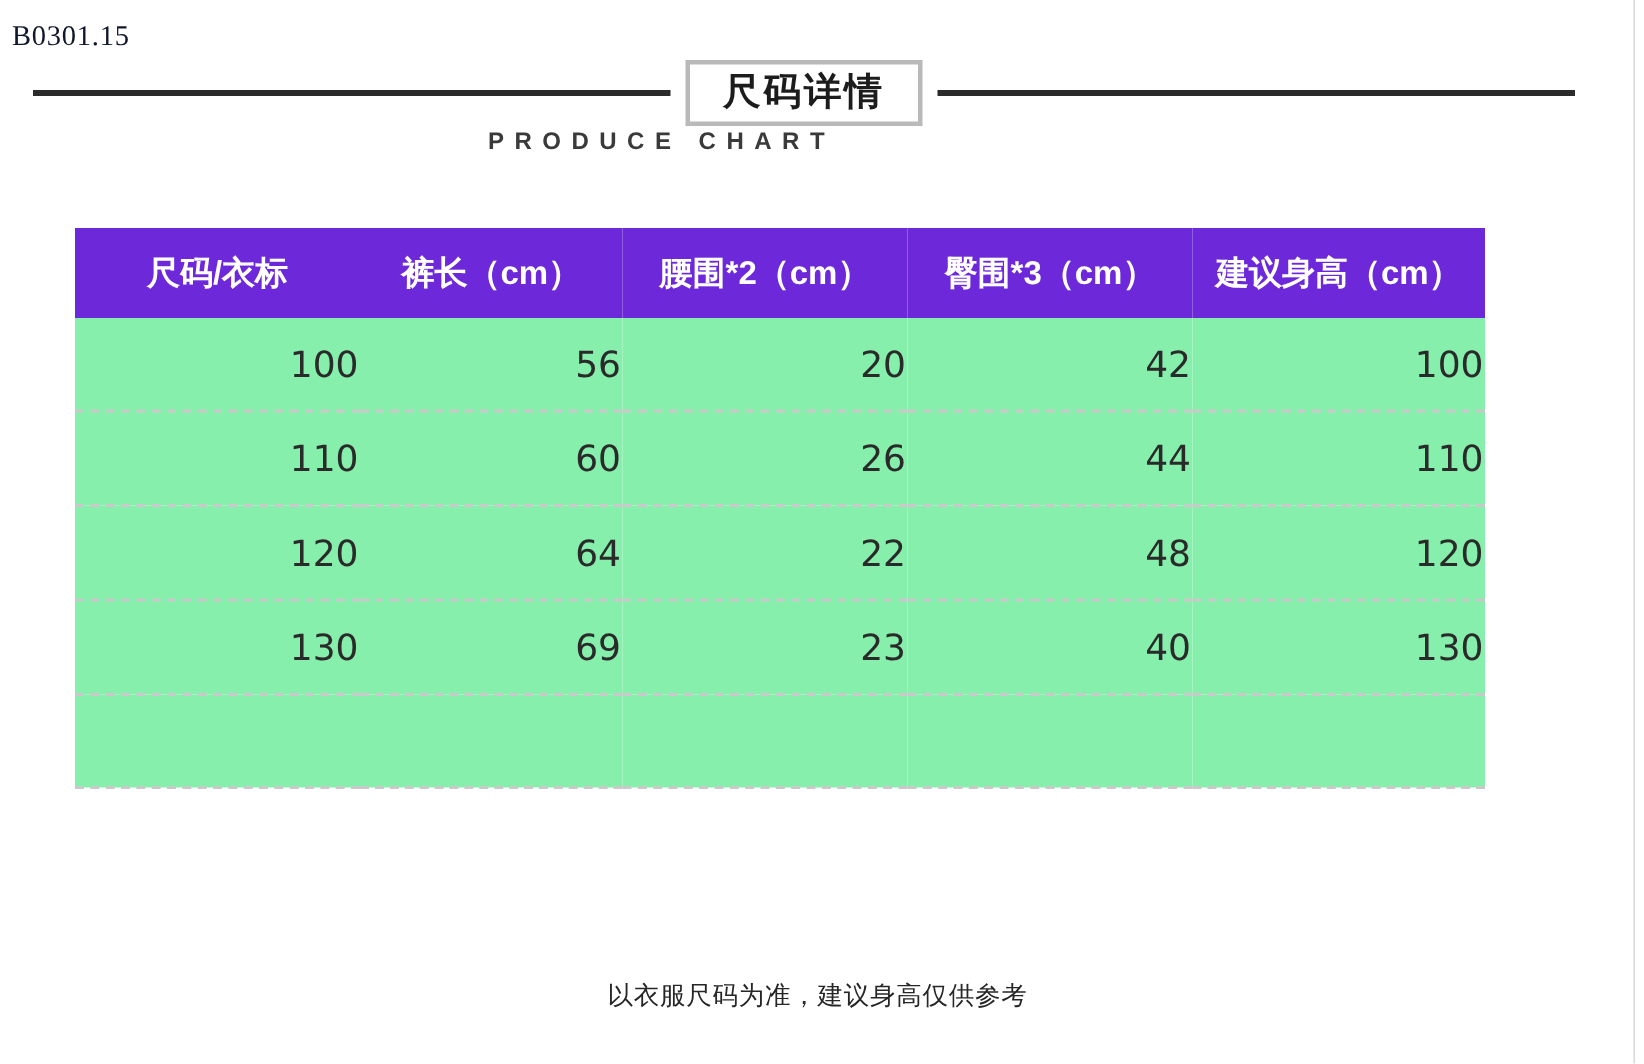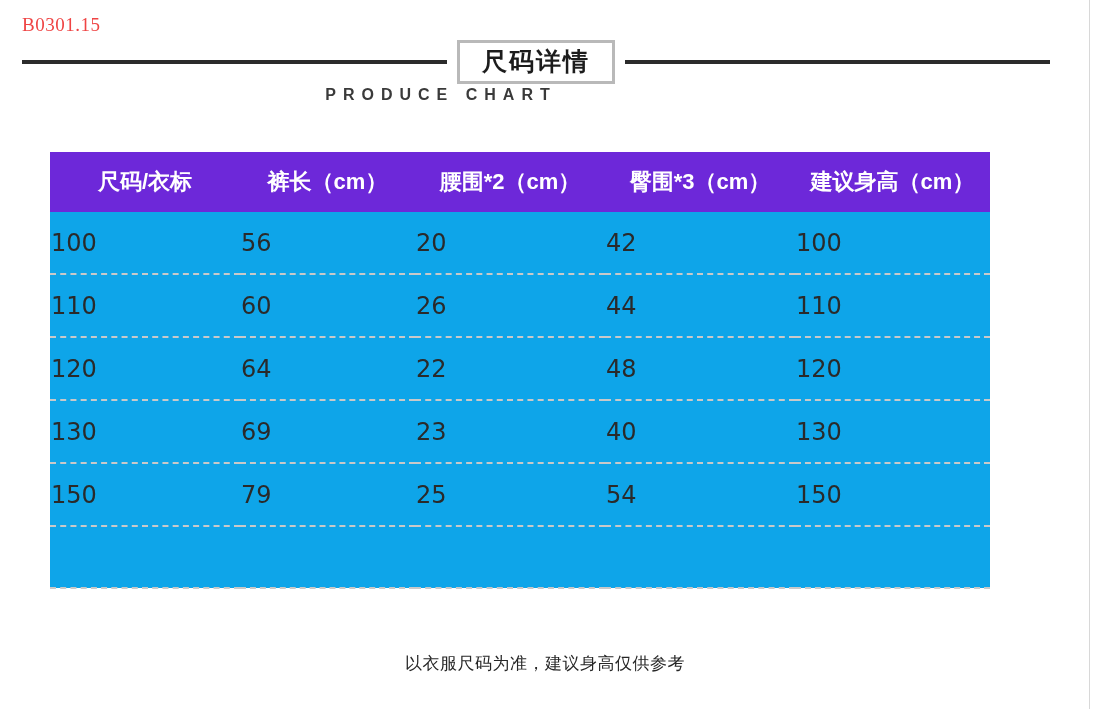--- a/index.html
+++ b/index.html
@@ -22,25 +22,25 @@
     top: 0;
     right: 0;
     width: 6px;
     height: 709px;
     background: #ffffff;
     border-left: 1px solid #d8d8d8;
   }
 
   .sku {
     position: absolute;
-    left: 22px;
+    left: 8px;
     top: 14px;
     font-family: "Liberation Serif", serif;
     font-size: 19px;
-    color: #ef4444;
+    color: #0f172a;
     letter-spacing: 0.5px;
   }
 
   
   .title-row {
     position: absolute;
     left: 0;
     top: 44px;
     width: 1090px;
     height: 36px;
@@ -97,27 +97,27 @@
     font-size: 22px;
     font-weight: bold;
     height: 58px;
     vertical-align: middle;
     text-align: center;
     letter-spacing: 0px;
     white-space: nowrap;
   }
   table.size-table tbody td {
     height: 59px;
-    text-align: left;
+    text-align: right;
     vertical-align: middle;
     font-size: 24px;
     font-family: "DejaVu Sans", sans-serif;
     color: #2a2a2a;
     border-bottom: 2px dashed #c9c9c9;
-    background: #0ea5e9;
+    background: #86efac;
   }
   table.size-table tbody tr.spacer td {
     height: 58px;
     border-bottom: 2px dashed #c9c9c9;
   }
   col.c1 { width: 190px; }
   col.c2 { width: 175px; }
   col.c3 { width: 190px; }
   col.c4 { width: 190px; }
   col.c5 { width: 195px; }
@@ -189,27 +189,20 @@
         <td>48</td>
         <td>120</td>
       </tr>
       <tr>
         <td>130</td>
         <td>69</td>
         <td>23</td>
         <td>40</td>
         <td>130</td>
       </tr>
-      <tr>
-        <td>150</td>
-        <td>79</td>
-        <td>25</td>
-        <td>54</td>
-        <td>150</td>
-      </tr>
       <tr class="spacer">
         <td></td>
         <td></td>
         <td></td>
         <td></td>
         <td></td>
       </tr>
     </tbody>
   </table>
 </div>

